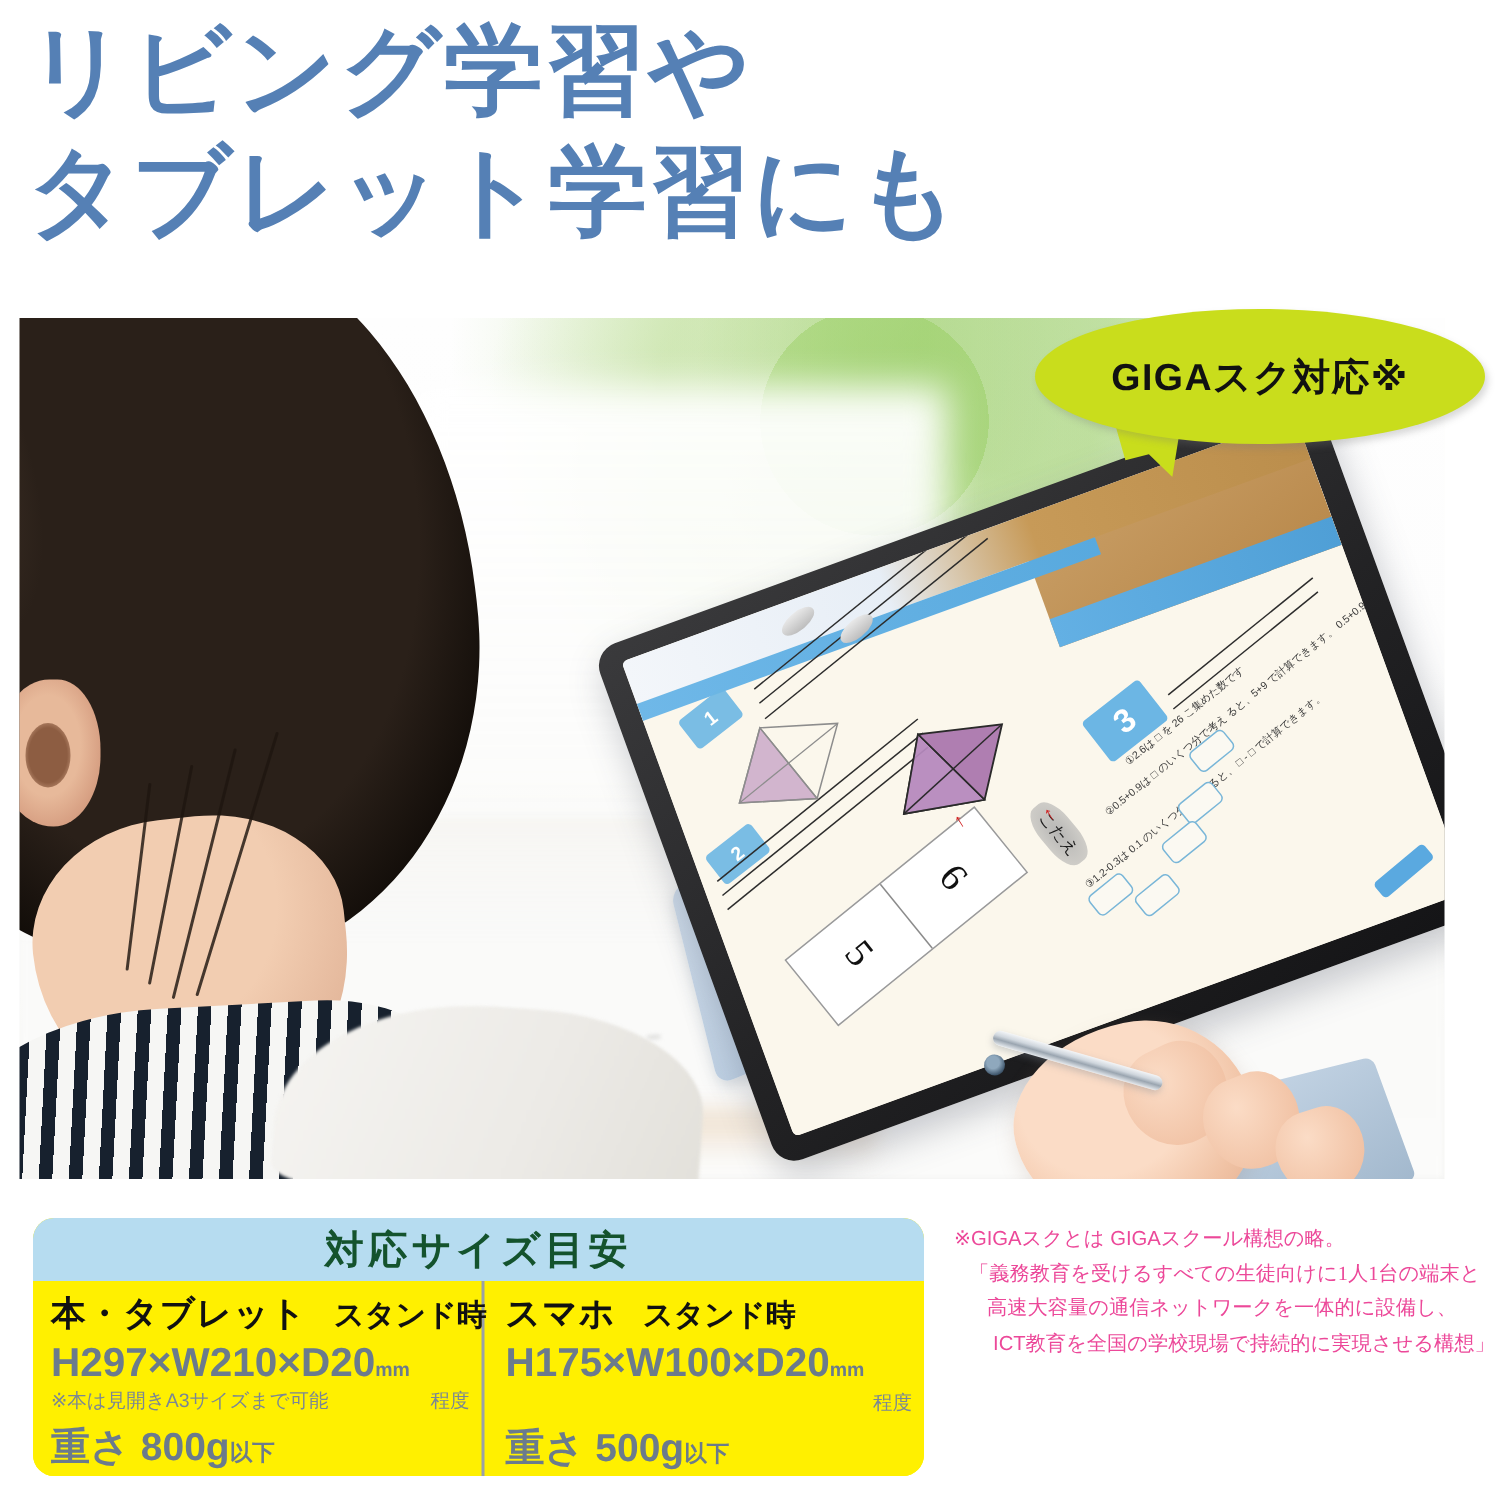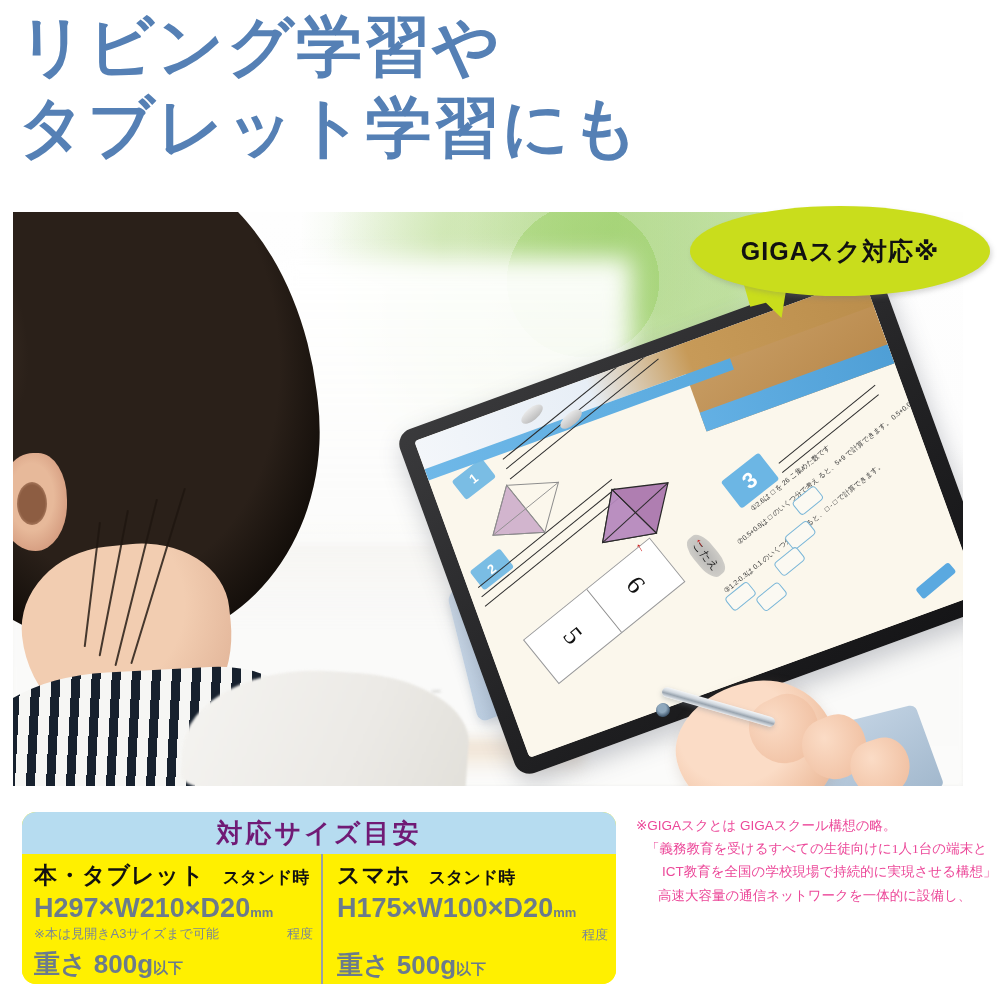--- a/index.html
+++ b/index.html
@@ -272,32 +272,32 @@
   .spec {
     position:absolute; left:22px; top:812px; width:594px; height:172px;
     border-radius: 14px; overflow:hidden;
     background:#fff000;
   }
   .spec-header {
     height:42px; background:#b6dcf0;
     display:flex; align-items:center; justify-content:center;
   }
   .spec-header-title {
-    font-size:26px; font-weight:700; color:#701a75; letter-spacing:3px;
+    font-size:26px; font-weight:700; color:#14532d; letter-spacing:3px;
   }
   .spec-body { display:flex; height:130px; background:#fff000; }
   .spec-col { position:relative; padding:6px 8px 0 12px; }
   .spec-col.left  { width:301px; border-right:2px solid #9aa0a8; }
   .spec-col.right { width:293px; padding-left:14px; }
   .spec-title {
     color:#111; font-weight:700; white-space:nowrap;
     display:flex; align-items:baseline; gap:18px;
   }
   .spec-title .big { font-size:23px; letter-spacing:1px; }
-  .spec-title .small { font-size:17px; }
+  .spec-title .small { font-size:20px; }
   .spec-dim {
     color:#6b7b8c; font-weight:700; font-size:27px; letter-spacing:0px;
     white-space:nowrap; margin-top:2px;
   }
   .spec-dim .mm { font-size:13px; }
   .spec-note {
     color:#7b8794; font-size:13px; white-space:nowrap; margin-top:1px;
     display:flex; justify-content:space-between; width:100%;
   }
   .spec-weight {
@@ -478,17 +478,17 @@
           <span>500g</span><span class="suffix">以下</span>
         </div>
       </div>
 
     </div>
   </div>
 
   <div class="footnote">
     <span class="ln">※GIGAスクとは GIGAスクール構想の略。</span>
     <span class="ln i1">「義務教育を受けるすべての生徒向けに1人1台の端末と</span>
+    <span class="ln i2">高速大容量の通信ネットワークを一体的に設備し、</span>
     <span class="ln i3">ICT教育を全国の学校現場で持続的に実現させる構想」</span>
-    <span class="ln i2">高速大容量の通信ネットワークを一体的に設備し、</span>
   </div>
 
 </div>
 
 </body></html>

